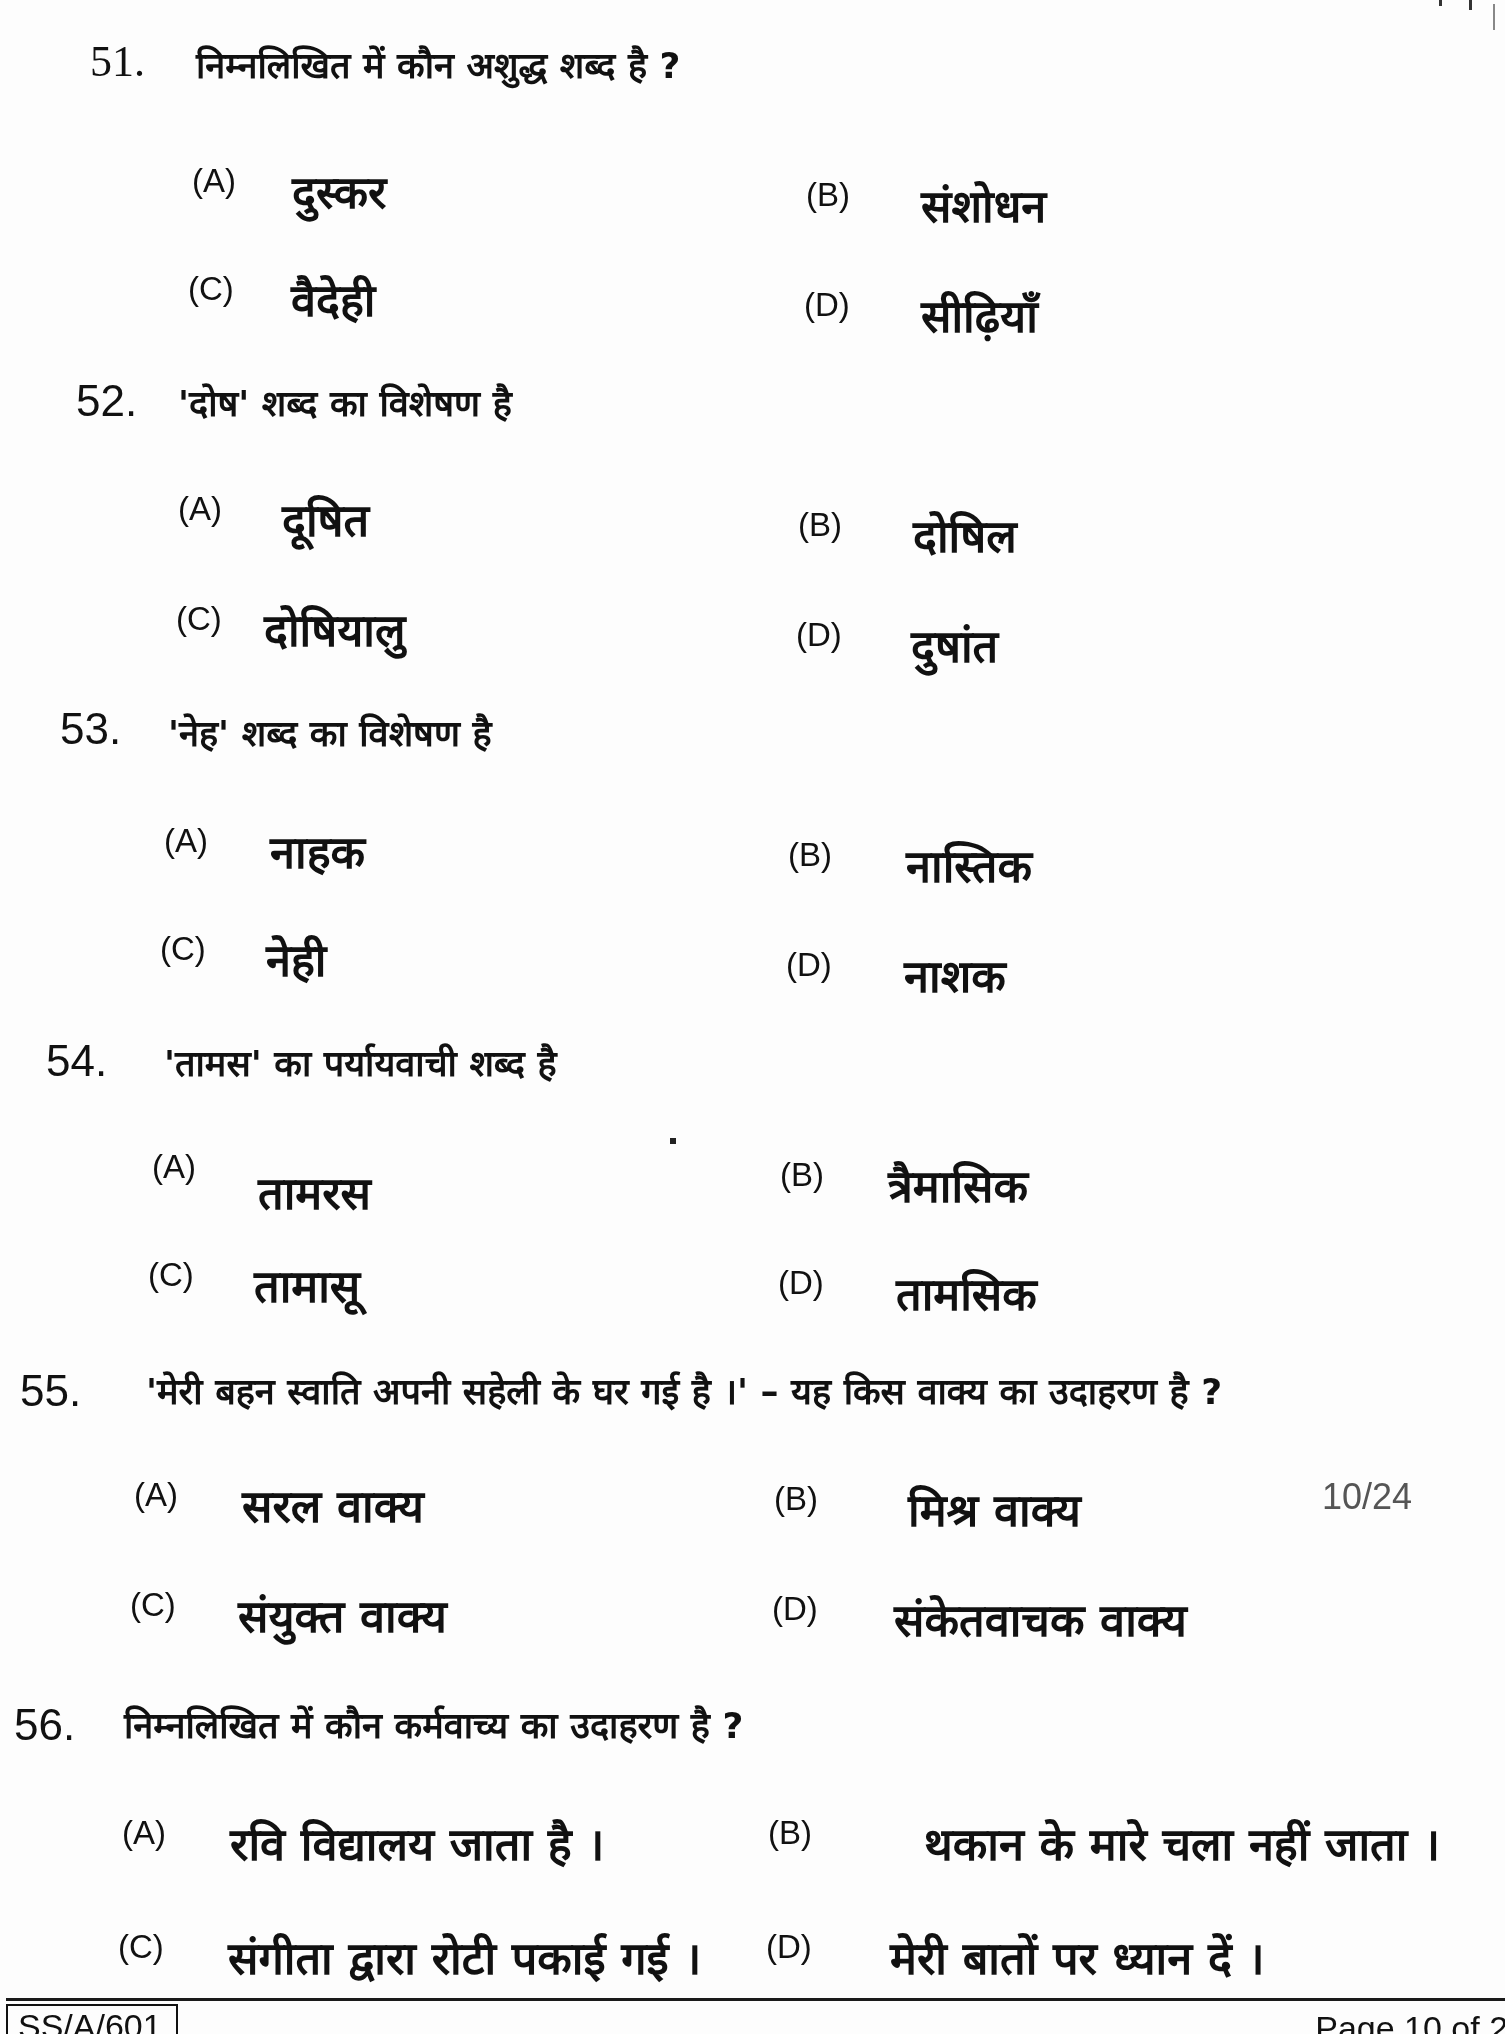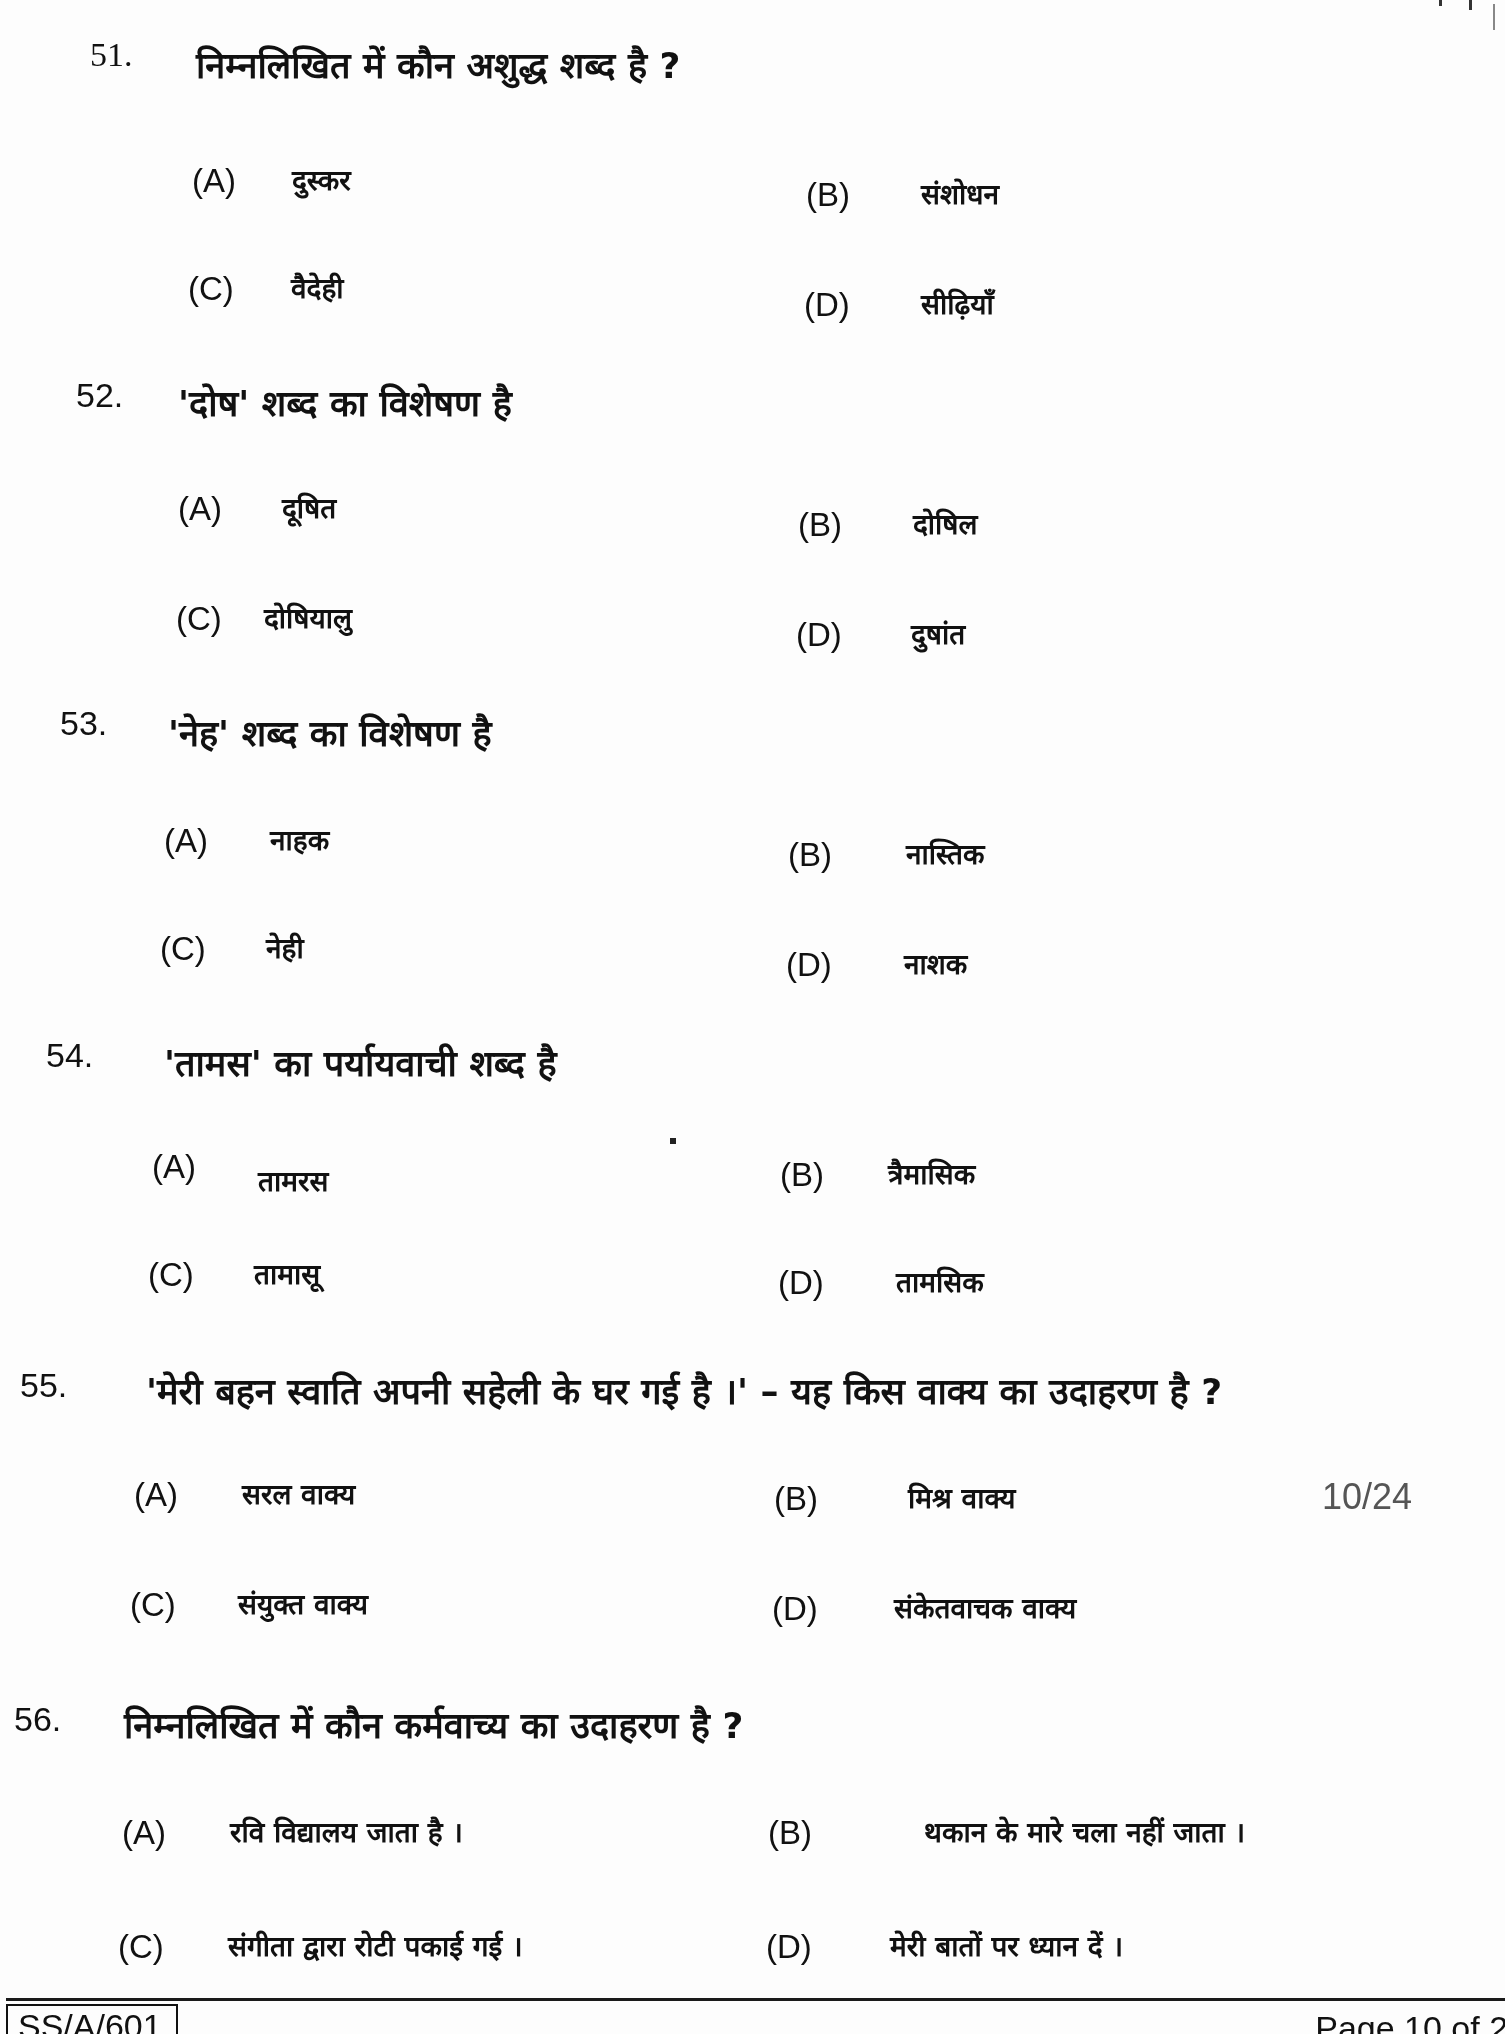--- a/index.html
+++ b/index.html
@@ -32,21 +32,21 @@
       background: #333;
     }
     .question {
       position: absolute;
       left: 0;
       width: 1505px;
     }
     .q-num {
       position: absolute;
       font-family: "Liberation Sans", sans-serif;
-      font-size: 34px;
+      font-size: 44px;
       font-weight: normal;
     }
     .q-num.serif {
       font-family: "Liberation Serif", serif;
     }
     .q-text {
       position: absolute;
       font-size: 36px;
       font-weight: bold;
       white-space: nowrap;
@@ -57,21 +57,21 @@
     }
     .opt-label {
       position: absolute;
       font-family: "Liberation Sans", sans-serif;
       font-size: 33px;
       top: 0;
       left: 0;
     }
     .opt-text {
       position: absolute;
-      font-size: 28px;
+      font-size: 45px;
       font-weight: bold;
       top: -2px;
     }
     .page-counter {
       position: absolute;
       font-family: "Liberation Sans", sans-serif;
       font-size: 36px;
       color: #555;
       left: 1322px;
       top: 1476px;

